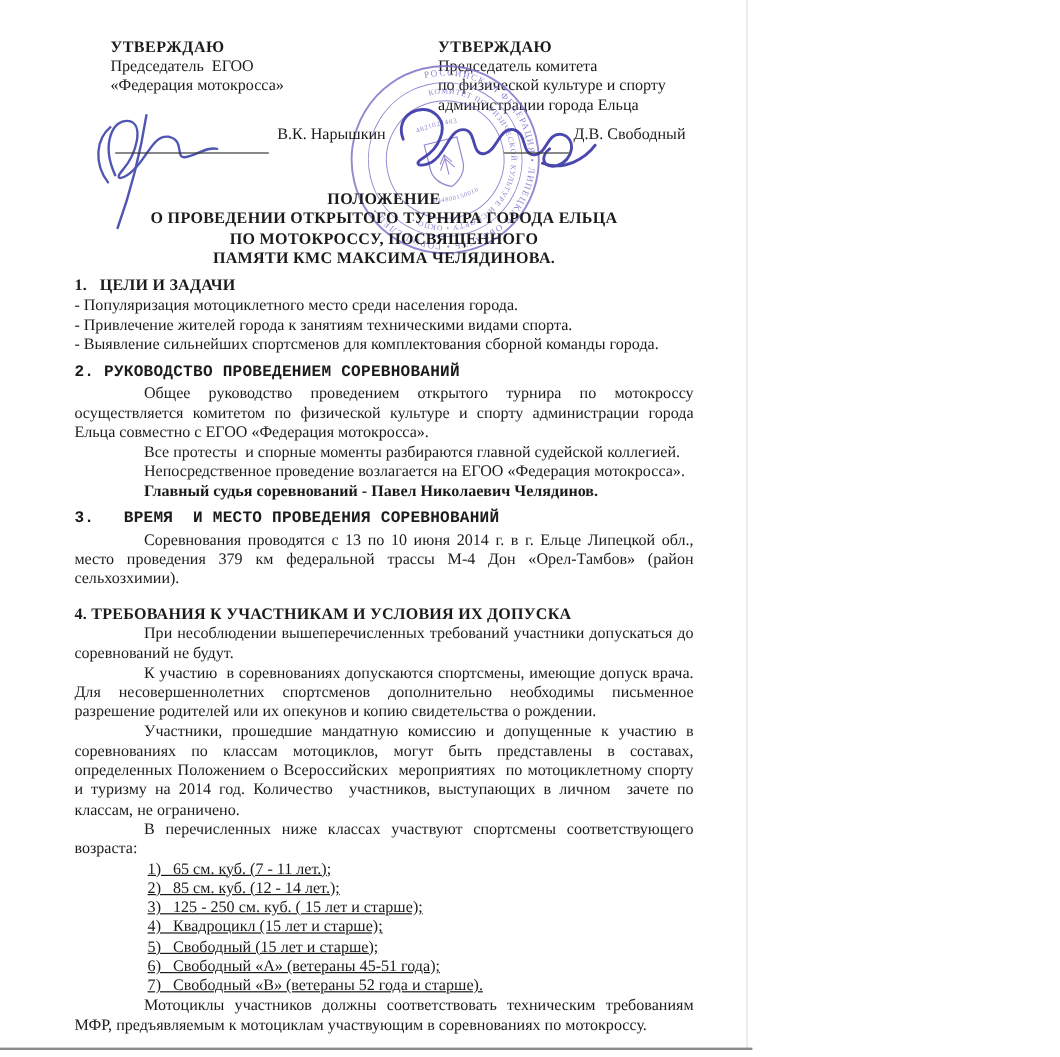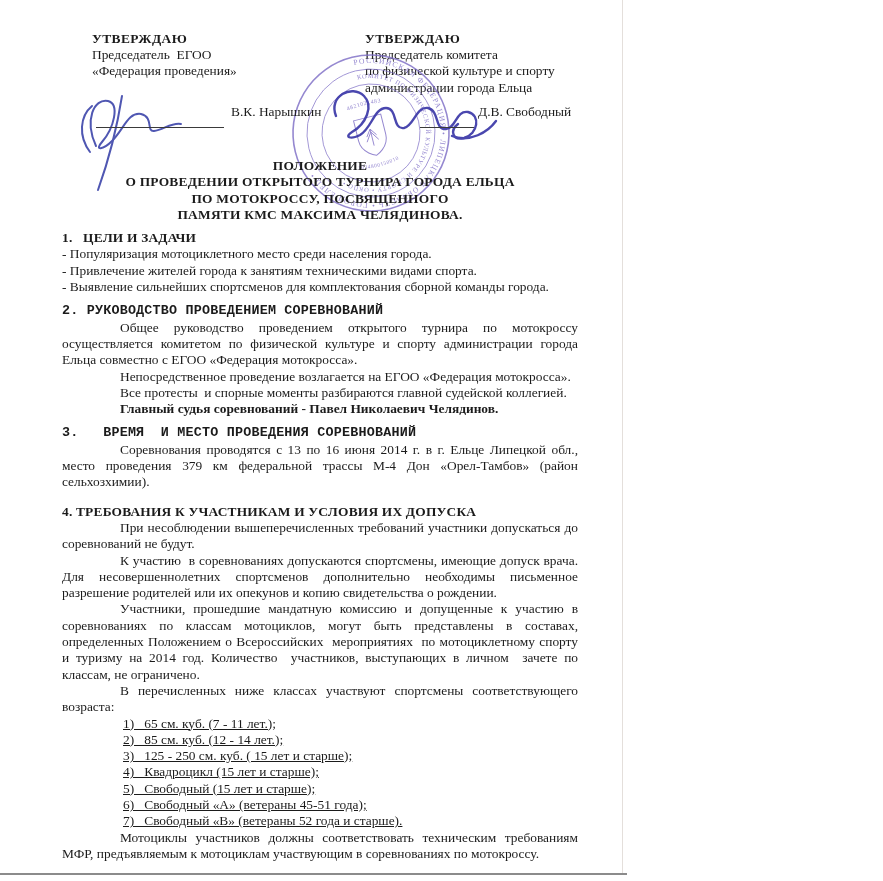--- a/index.html
+++ b/index.html
@@ -42,21 +42,21 @@
 <body>
 
 <div class="page">
 
   <div class="page-right-edge"></div>
   <div class="page-bottom-edge"></div>
 
   <div class="approval left">
     <div class="hd">УТВЕРЖДАЮ</div>
     <div>Председатель&nbsp; ЕГОО</div>
-    <div>«Федерация проведения»</div>
+    <div>«Федерация мотокросса»</div>
   </div>
 
   <div class="approval right">
     <div class="hd">УТВЕРЖДАЮ</div>
     <div>Председатель комитета</div>
     <div>по физической культуре и спорту</div>
     <div>администрации города Ельца</div>
   </div>
 
   <svg class="ink-overlay seal" style="left:287px;top:49px" width="168" height="168" viewBox="0 0 168 168">
@@ -115,26 +115,26 @@
       <div>ПАМЯТИ КМС МАКСИМА ЧЕЛЯДИНОВА.</div>
     </div>
 
     <div class="sec-h" style="margin-top:6px">1.&nbsp;&nbsp; ЦЕЛИ И ЗАДАЧИ</div>
     <div class="p noind">- Популяризация мотоциклетного место среди населения города.</div>
     <div class="p noind">- Привлечение жителей города к занятиям техническими видами спорта.</div>
     <div class="p noind">- Выявление сильнейших спортсменов для комплектования сборной команды города.</div>
 
     <div class="sec-h gap">2. РУКОВОДСТВО ПРОВЕДЕНИЕМ СОРЕВНОВАНИЙ</div>
     <div class="p">Общее руководство проведением открытого турнира по мотокроссу осуществляется комитетом по физической культуре и спорту администрации города Ельца совместно с ЕГОО «Федерация мотокросса».</div>
+    <div class="p">Все протесты&nbsp; и спорные моменты разбираются главной судейской коллегией.</div>
     <div class="p">Непосредственное проведение возлагается на ЕГОО «Федерация мотокросса».</div>
-    <div class="p">Все протесты&nbsp; и спорные моменты разбираются главной судейской коллегией.</div>
     <div class="p bold">Главный судья соревнований - Павел Николаевич Челядинов.</div>
 
     <div class="sec-h gap">3.&nbsp;&nbsp; ВРЕМЯ&nbsp; И МЕСТО ПРОВЕДЕНИЯ СОРЕВНОВАНИЙ</div>
-    <div class="p">Соревнования проводятся с 13 по 16 июня 2014 г. в г. Ельце Липецкой обл., место проведения 379 км федеральной трассы М-4 Дон «Орел-Тамбов» (район сельхозхимии).</div>
+    <div class="p">Соревнования проводятся с 13 по 10 июня 2014 г. в г. Ельце Липецкой обл., место проведения 379 км федеральной трассы М-4 Дон «Орел-Тамбов» (район сельхозхимии).</div>
 
     <div class="sec-h biggap">4. ТРЕБОВАНИЯ К УЧАСТНИКАМ И УСЛОВИЯ ИХ ДОПУСКА</div>
     <div class="p">При несоблюдении вышеперечисленных требований участники допускаться до соревнований не будут.</div>
     <div class="p">К участию&nbsp; в соревнованиях допускаются спортсмены, имеющие допуск врача. Для несовершеннолетних спортсменов дополнительно необходимы письменное разрешение родителей или их опекунов и копию свидетельства о рождении.</div>
     <div class="p">Участники, прошедшие мандатную комиссию и допущенные к участию в соревнованиях по классам мотоциклов, могут быть представлены в составах, определенных Положением о Всероссийских&nbsp; мероприятиях&nbsp; по мотоциклетному спорту и туризму на 2014 год. Количество&nbsp; участников, выступающих в личном&nbsp; зачете по классам, не ограничено.</div>
     <div class="p">В перечисленных ниже классах участвуют спортсмены соответствующего возраста:</div>
 
     <div class="cls">
       <div>1)&nbsp;&nbsp; 65 см. куб. (7 - 11 лет.);</div>
       <div>2)&nbsp;&nbsp; 85 см. куб. (12 - 14 лет.);</div>

